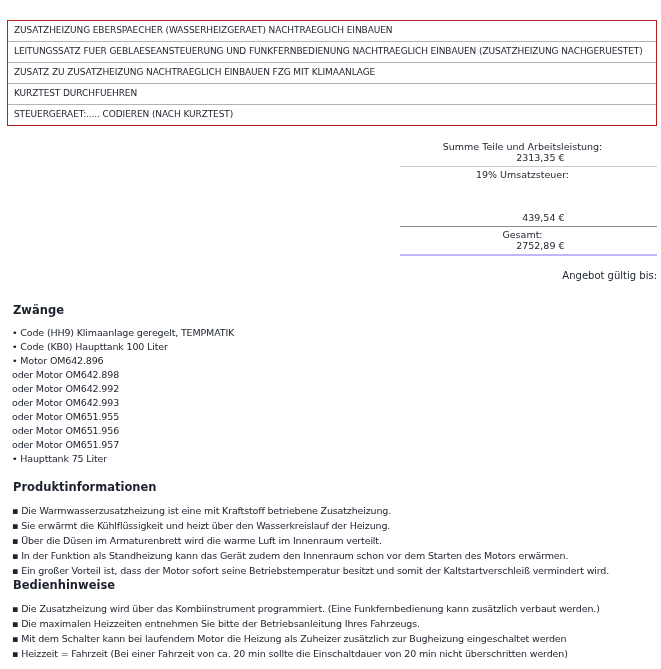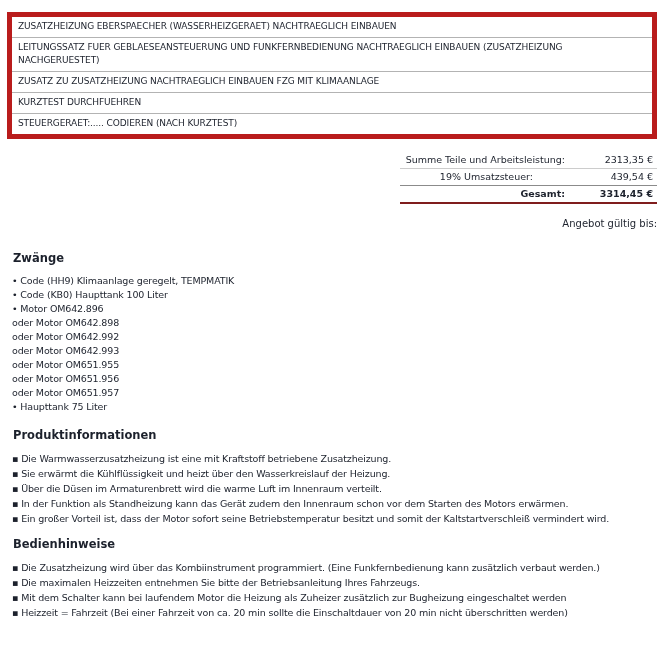--- a/index.html
+++ b/index.html
@@ -6,61 +6,61 @@
   body {
     width:661px; height:669px;
     background:#ffffff;
     color:#1c212c;
     font-family:"DejaVu Sans","Liberation Sans",sans-serif;
     overflow:hidden;
   }
 
   
   .items-table {
-    margin:12px 4px 0 7px;
-    border:5px solid #b91c1c;
+    margin:20px 4px 0 7px;
+    border:1px solid #b91c1c;
   }
   .item-row {
     padding:3px 6px 4px 6px;
     font-size:9px;
     letter-spacing:-0.1px;
     line-height:13px;
     border-top:1px solid #b3b3b3;
   }
   .item-row:first-child { border-top:none; }
 
   
   .totals {
     width:257px;
     margin:13px 4px 0 auto;
     font-size:9.5px;
   }
-  .totals-row { display:flex; align-items:center; padding:2px 0 3px 0; }
+  .totals-row { display:flex; align-items:center; padding:2px 0 3px 0;flex-direction:column; }
   .t-lbl { flex:1; text-align:right; padding-right:12px; }
   .t-val { width:76px; text-align:right; padding-right:4px; white-space:nowrap; }
   .totals-row.r-sub   { border-bottom:1px solid #cccccc; }
   .totals-row.r-tax   { border-bottom:1px solid #8b8b8b;gap:32px; }
-  .totals-row.r-total { border-bottom:2px solid #7f1d1d; font-weight:bold; }
+  .totals-row.r-total { border-bottom:2px solid #c4b5fd; font-weight:normal; }
 
   .validity {
     width:257px;
     margin:14px 4px 0 auto;
     text-align:right;
     font-size:10px;
   }
 
   
   .sections { margin:22px 8px 0 12px; }
   .sec-title {
     font-size:11.5px;
     font-weight:bold;
     margin:14px 0 9px 1px;
   }
   .sec-title.first { margin-top:4px; }
-  .sec-title.tight { margin-top:11px; }
+  .sec-title.tight { margin-top:0; }
   .line {
     font-size:9.5px;
     letter-spacing:-0.15px;
     line-height:14px;
     white-space:nowrap;
   }
   .line-list.wide .line { line-height:15px; }
 </style>
 </head>
 <body>
@@ -77,21 +77,21 @@
   <div class="totals-row r-sub">
     <span class="t-lbl">Summe Teile und Arbeitsleistung:</span>
     <span class="t-val">2313,35 €</span>
   </div>
   <div class="totals-row r-tax">
     <span class="t-lbl">19% Umsatzsteuer:</span>
     <span class="t-val">439,54 €</span>
   </div>
   <div class="totals-row r-total">
     <span class="t-lbl">Gesamt:</span>
-    <span class="t-val">3314,45 €</span>
+    <span class="t-val">2752,89 €</span>
   </div>
 </div>
 
 <div class="validity">Angebot gültig bis:</div>
 
 <div class="sections">
 
   <div class="sec-title first">Zwänge</div>
   <div class="line-list">
     <div class="line">• Code (HH9) Klimaanlage geregelt, TEMPMATIK</div>

